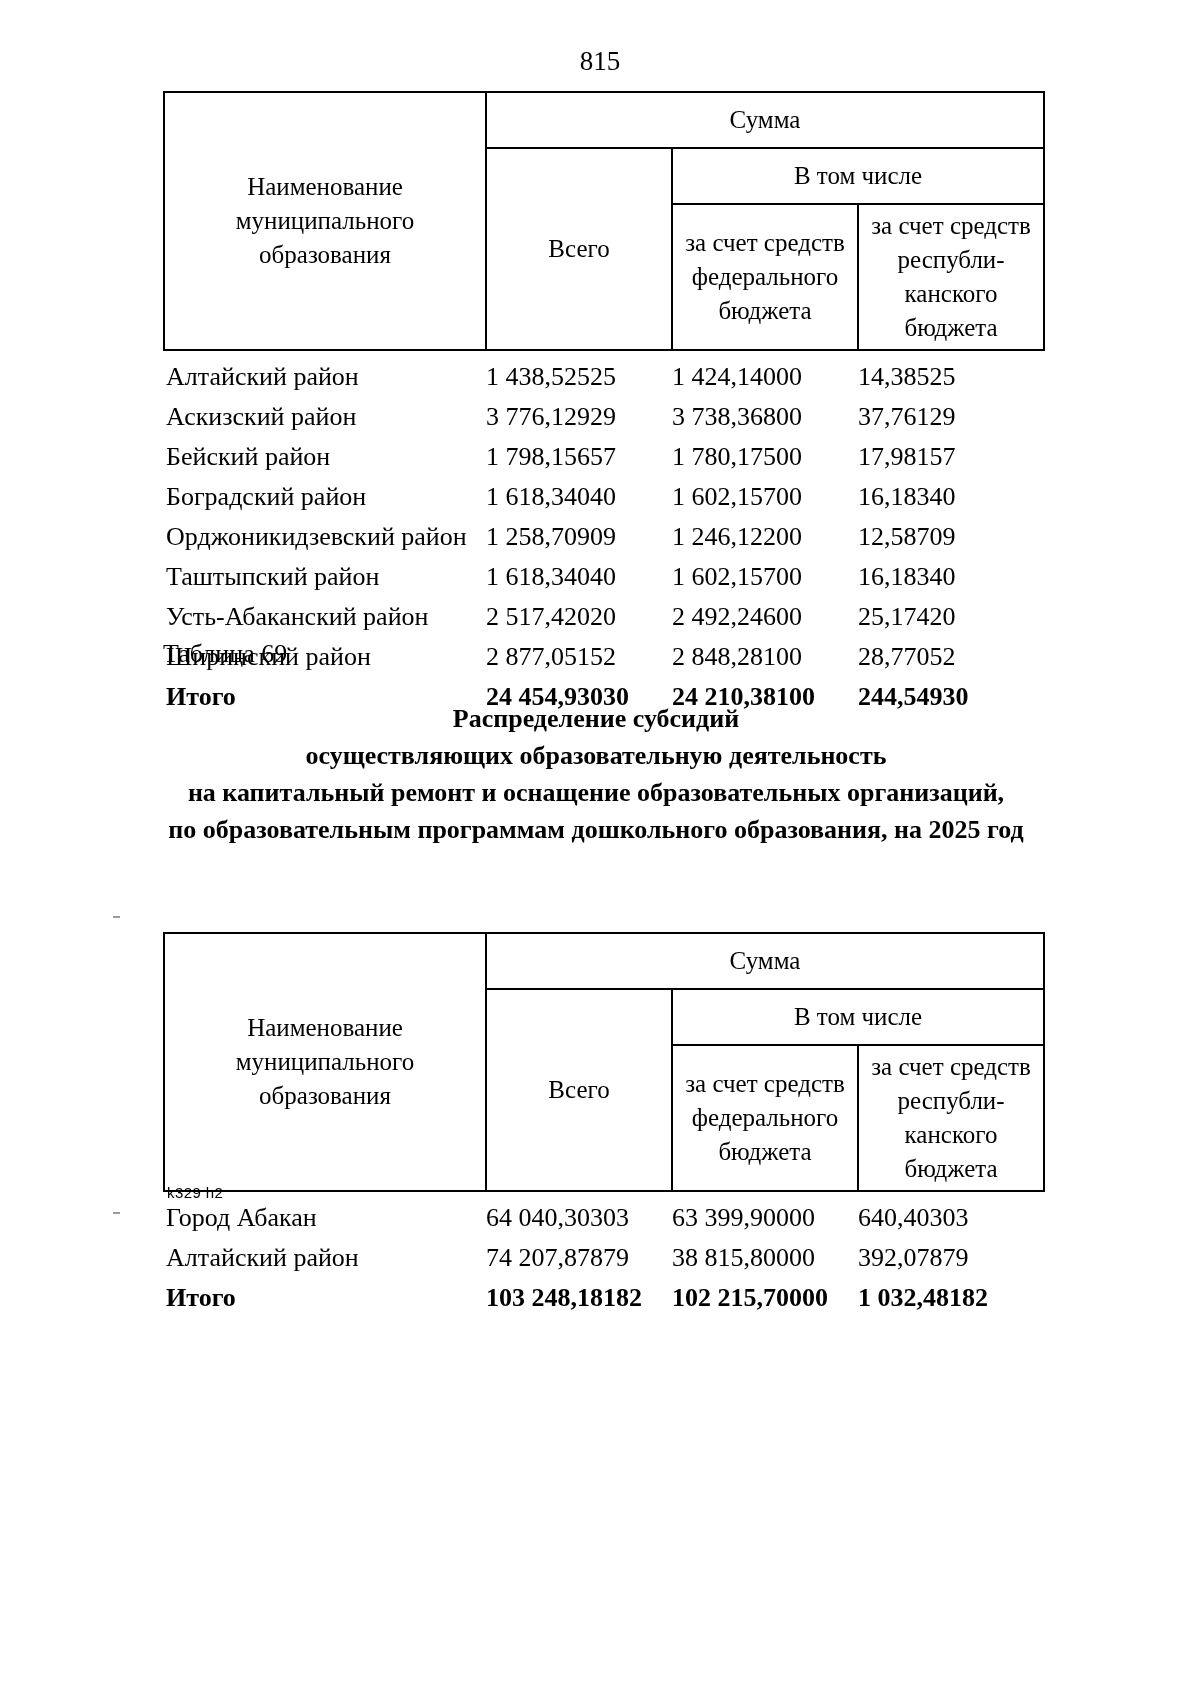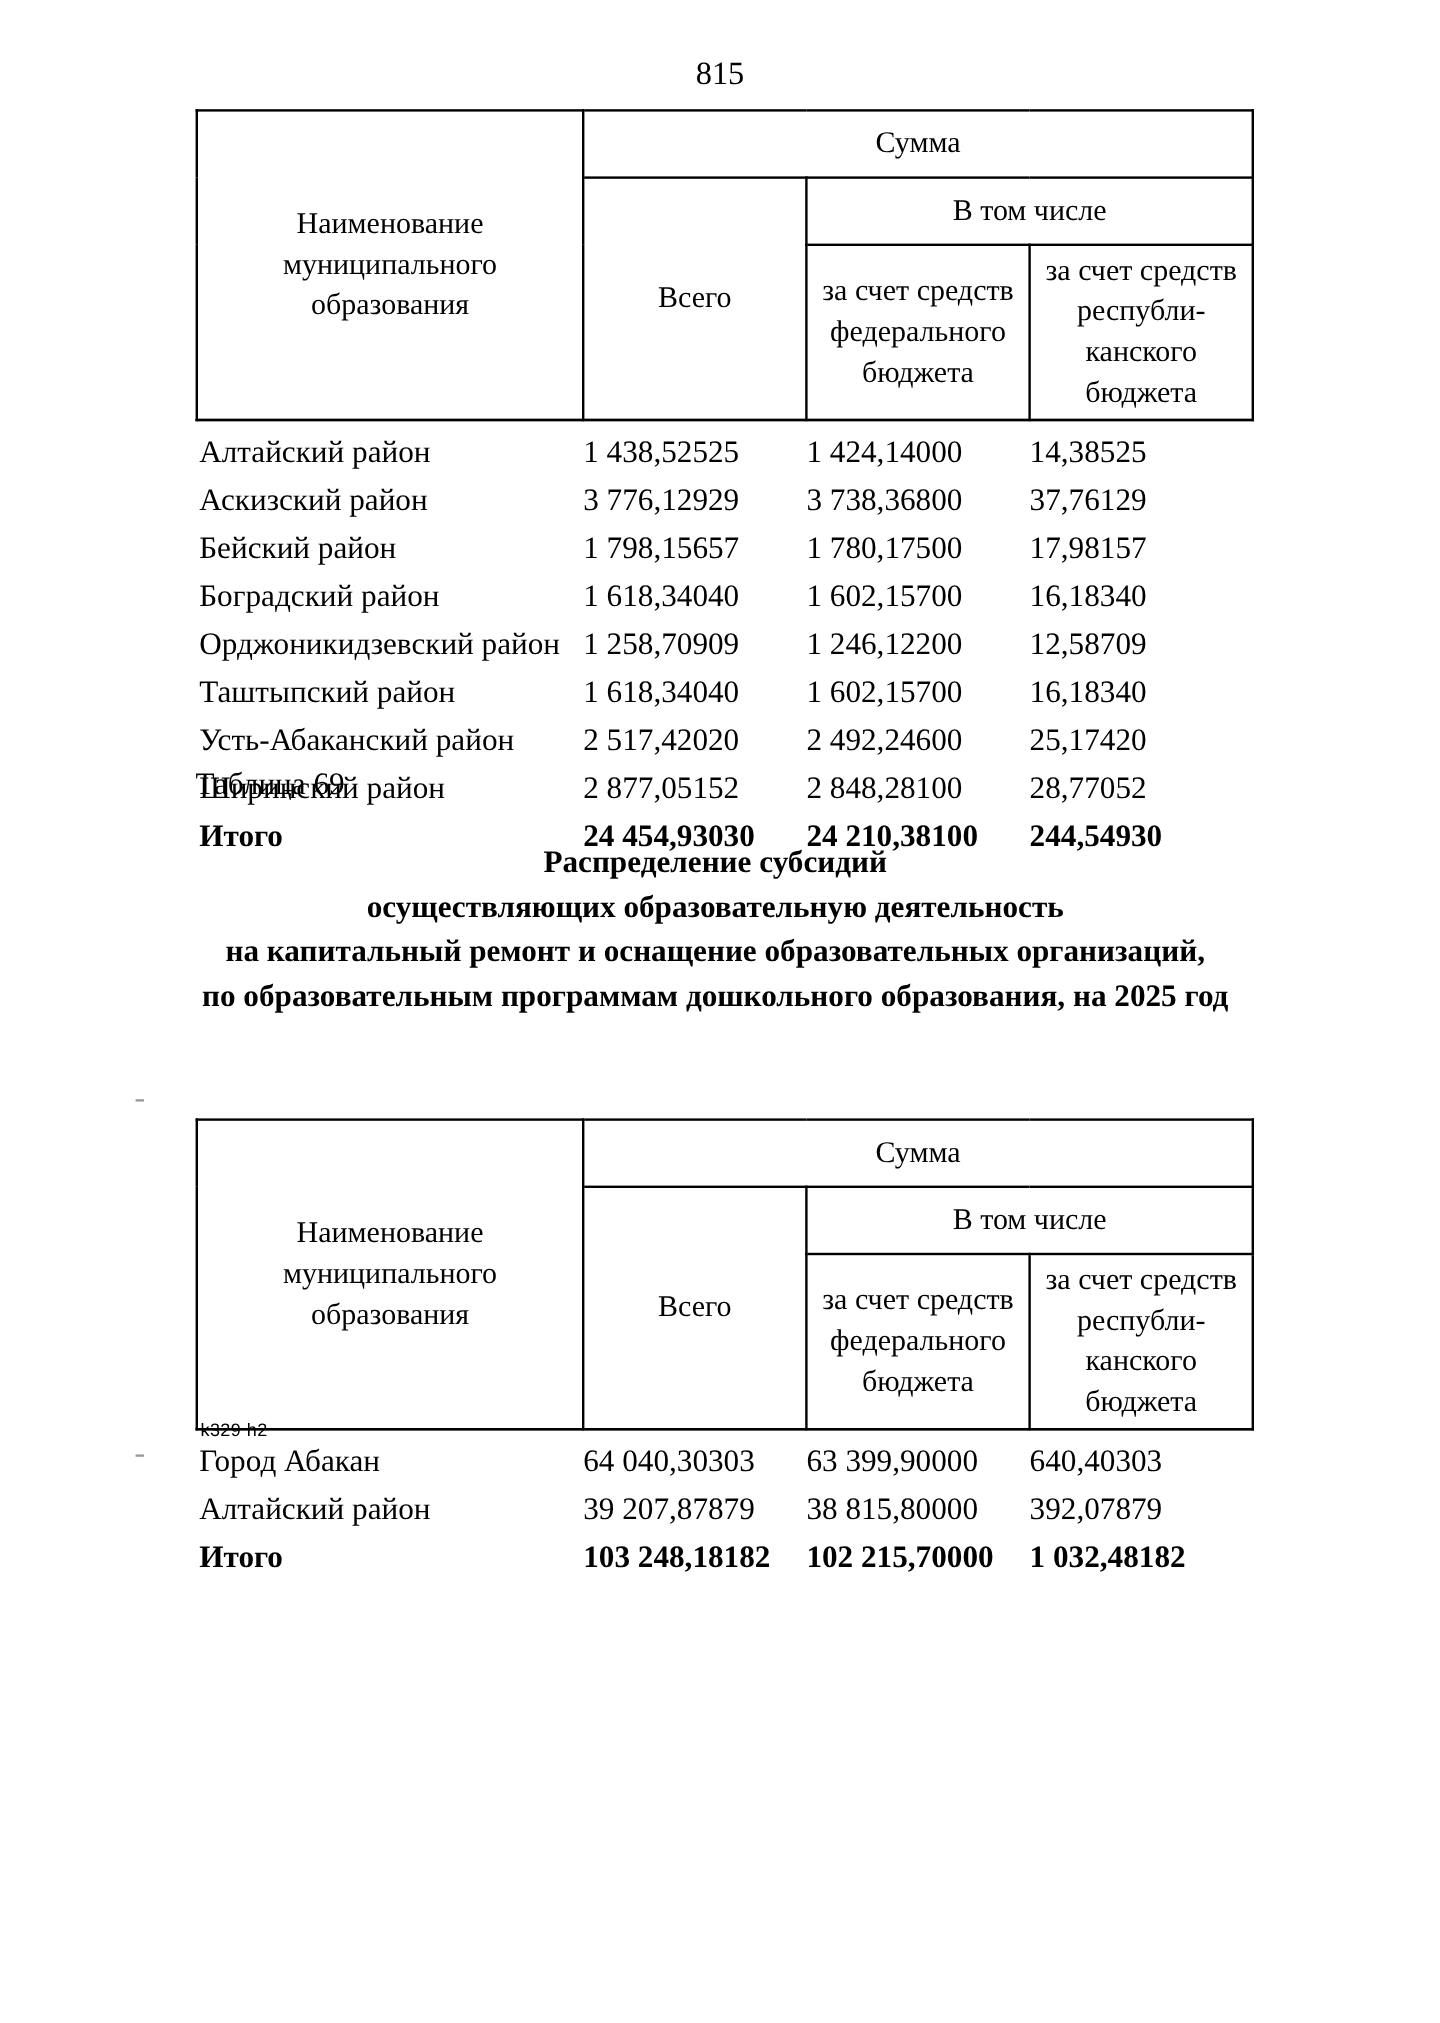--- a/index.html
+++ b/index.html
@@ -289,21 +289,21 @@
     </thead>
     <tbody>
       <tr>
         <td class="c-name">Город Абакан</td>
         <td class="c-num">64 040,30303</td>
         <td class="c-num">63 399,90000</td>
         <td class="c-num">640,40303</td>
       </tr>
       <tr>
         <td class="c-name">Алтайский район</td>
-        <td class="c-num">39 207,87879</td>
+        <td class="c-num">74 207,87879</td>
         <td class="c-num">38 815,80000</td>
         <td class="c-num">392,07879</td>
       </tr>
       <tr class="total-row">
         <td class="c-name">Итого</td>
         <td class="c-num">103 248,18182</td>
         <td class="c-num">102 215,70000</td>
         <td class="c-num">1 032,48182</td>
       </tr>
     </tbody>

